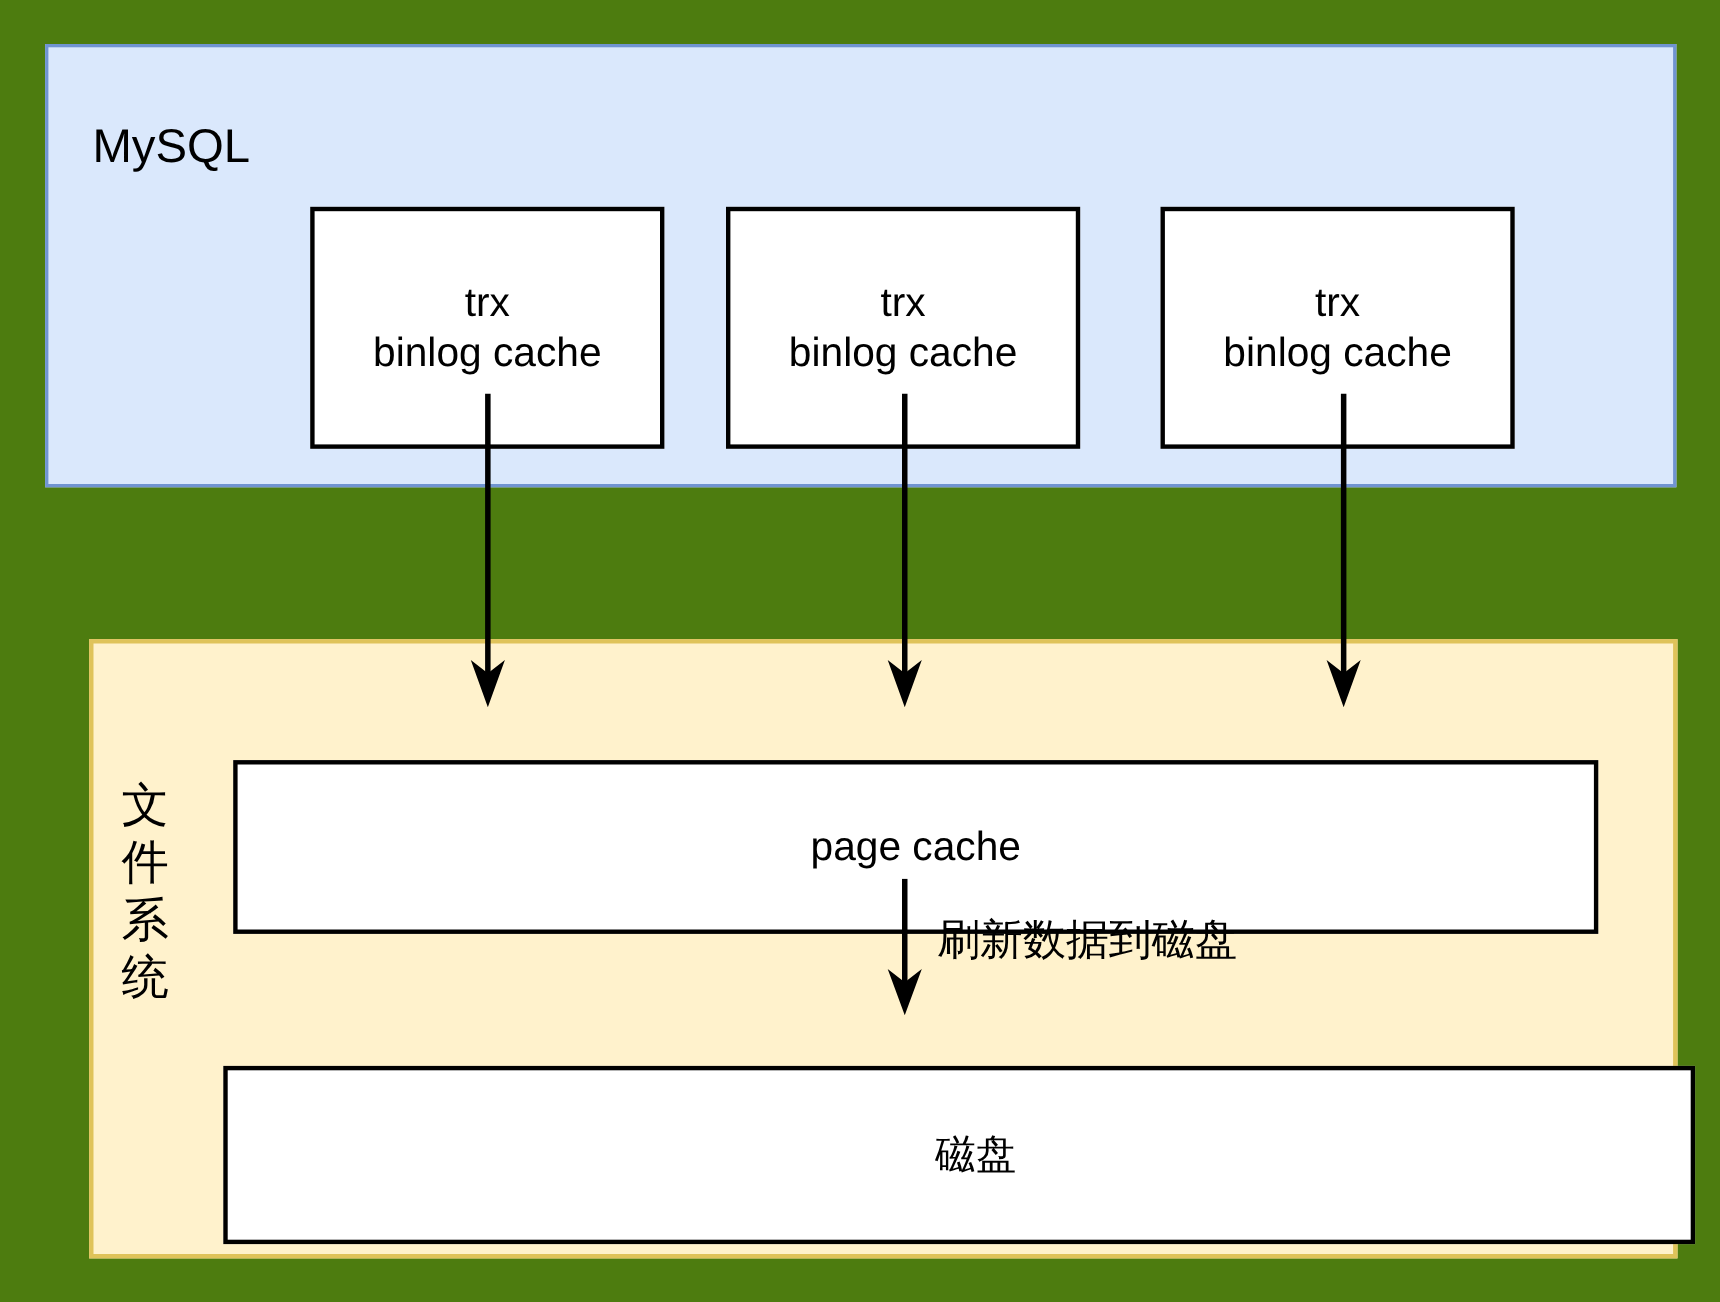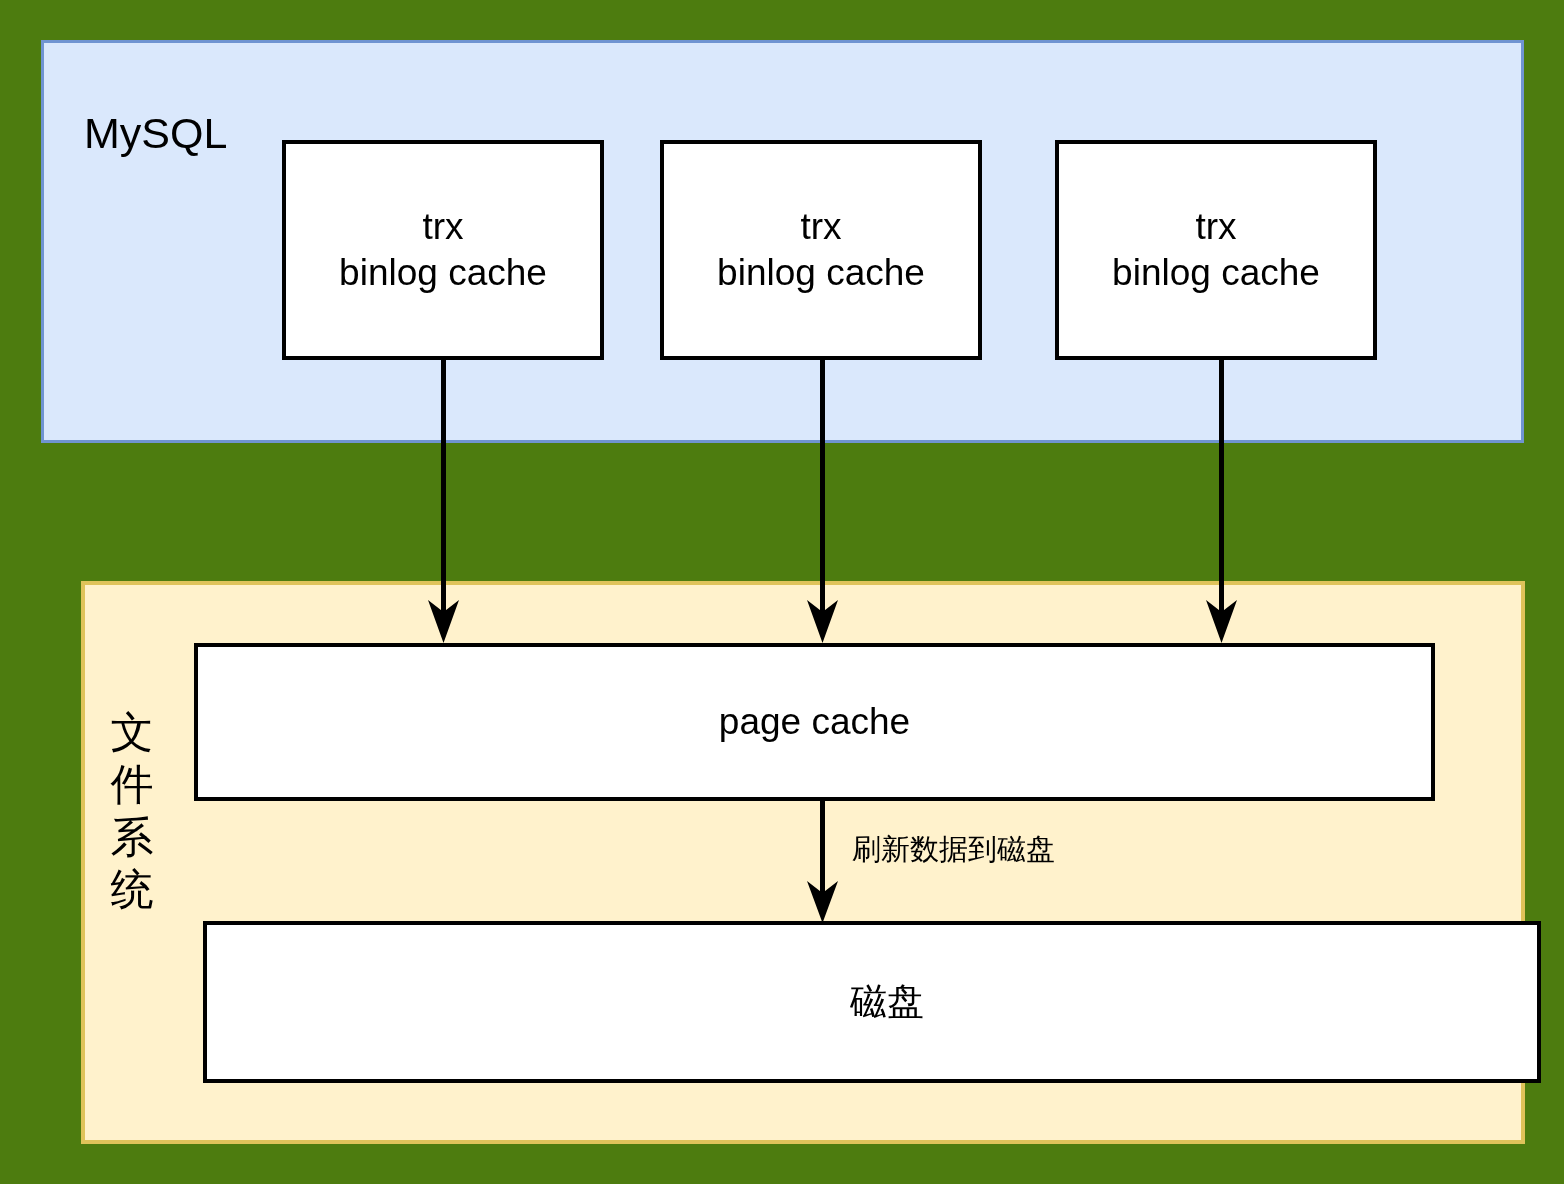--- a/index.html
+++ b/index.html
@@ -72,32 +72,33 @@
     box-sizing: border-box;
     background: #ffffff;
     border: 4px solid #000000;
     display: flex;
     align-items: center;
     justify-content: center;
     text-align: center;
     color: #000000;
     font-size: 37px;
     line-height: 1.25;
+    margin-top: 48px;
   }
   .trx-box {
     top: 140px;
     width: 322px;
     height: 220px;
   }
   #trx-box-1 { left: 282px; }
   #trx-box-2 { left: 660px; }
   #trx-box-3 { left: 1055px; }
 
   #page-cache-box {
-    left: 194px;
+    left: 212px;
     top: 643px;
     width: 1241px;
     height: 158px;
   }
   #disk-box {
     left: 203px;
     top: 921px;
     width: 1338px;
     height: 162px;
     padding-left: 30px;
@@ -116,21 +117,21 @@
   .conn-long svg { width: 31px; height: 285px; }
 
   #conn-flush { left: 807px; top: 799px; }
   #conn-flush svg { width: 31px; height: 124px; }
 
   
   #flush-label {
     position: absolute;
     left: 852px;
     top: 835px;
-    font-size: 29px;
+    font-size: 39px;
     line-height: 1;
     color: #000000;
     white-space: nowrap;
   }
 </style>
 </head>
 <body>
 
 <div id="stage">
 

